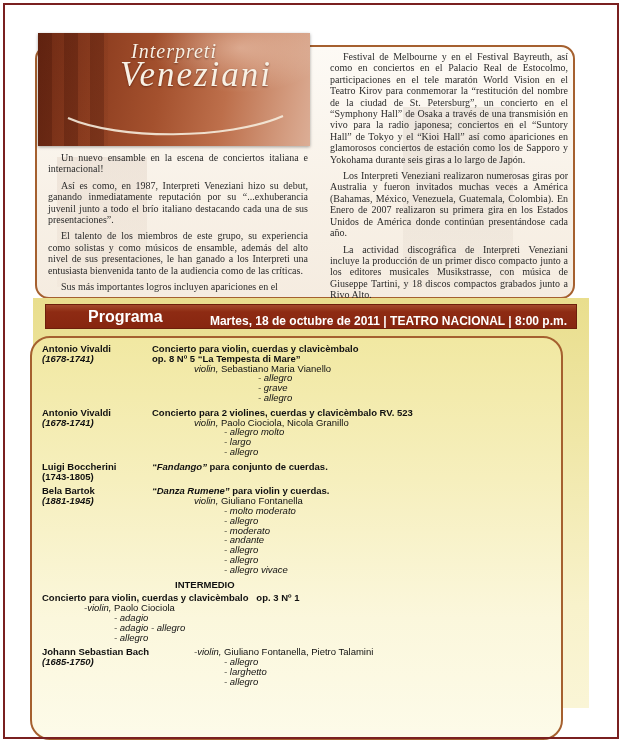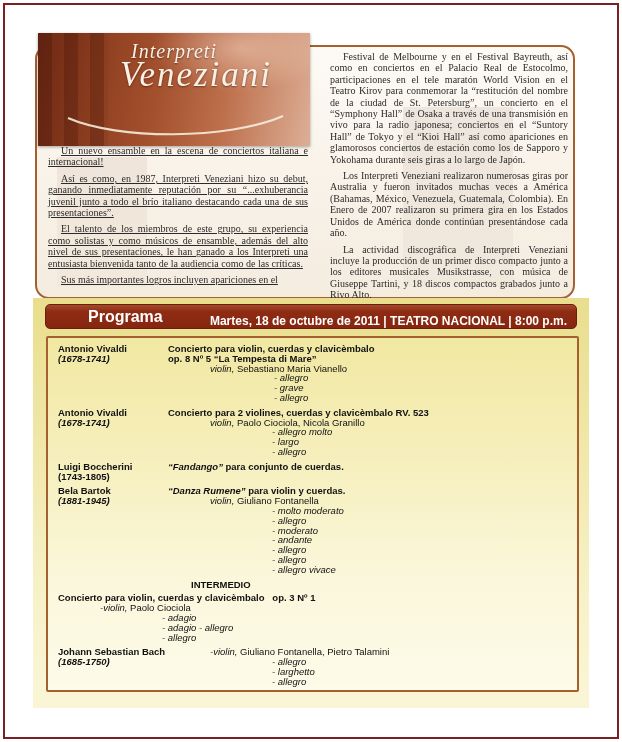--- a/index.html
+++ b/index.html
@@ -26,47 +26,47 @@
         background:radial-gradient(ellipse,rgba(255,235,220,0.45),rgba(255,235,220,0) 70%);}
   .logo-text{position:absolute;left:0;top:8px;width:100%;text-align:center;color:#f8f1e5;
         font-style:italic;text-shadow:0 1px 2px rgba(60,15,5,0.55);line-height:1;}
   .logo-l1{font-size:20px;letter-spacing:1px;}
   .logo-l2{font-size:35px;margin-top:-4px;letter-spacing:2px;margin-left:44px;}
   .logo svg{position:absolute;left:0;bottom:2px;}
 
   
   .col{position:absolute;font-size:10px;line-height:11.4px;color:#2b2b2b;text-align:justify;}
   .col p{margin:0 0 5px 0;text-indent:13px;}
-  .col-left{left:48px;top:145px;width:260px;text-decoration:underline;}
+  .col-left{left:48px;top:152px;width:260px;}
   .col-right{left:330px;top:51px;width:238px;}
 
   
   .yellow{position:absolute;left:33px;top:298px;width:556px;height:410px;
           background:linear-gradient(180deg,#e9de8d 0%,#f0e7a8 35%,#f8f2cb 75%,#faf5d6 100%);}
-  .bar{position:absolute;left:45px;top:304px;width:532px;height:25px;border-radius:5px;
+  .bar{position:absolute;left:45px;top:304px;width:532px;height:25px;border-radius:0;
        background:linear-gradient(180deg,#a34a2b 0%,#8e2b13 30%,#872610 100%);
        border:1px solid #6d1e0b;box-sizing:border-box;
        display:flex;align-items:center;justify-content:space-between;
        padding:0 9px 0 42px;color:#ffffff;font-family:"Liberation Sans",sans-serif;}
   .bar .ptitle{font-size:16px;font-weight:bold;}
   .bar .pdate{font-size:12px;font-weight:bold;white-space:nowrap;margin-top:8px;}
 
-  .pbox{position:absolute;left:46px;top:336px;width:533px;height:356px;box-sizing:border-box;
-        border:2px solid #a5602f;border-radius:2px;
+  .pbox{position:absolute;left:30px;top:336px;width:533px;height:404px;box-sizing:border-box;
+        border:2px solid #a5602f;border-radius:20px;
         background:linear-gradient(180deg,#f1e8a2 0%,#f6efbd 35%,#fbf7dc 70%,#fdfbe9 100%);
         padding:6px 6px 0 10px;overflow:hidden;
         font-family:"Liberation Sans",sans-serif;font-size:9.5px;line-height:9.8px;color:#111;}
   .entry{display:flex;margin-bottom:5px;}
   .ccol{width:110px;flex:none;font-weight:bold;}
   .cdates{font-weight:bold;}
   .italic{font-style:italic;}
   .dcol{flex:1;}
   .tline{font-weight:bold;}
   .perf{margin-left:42px;}
-  .mvs{margin-left:104px;font-style:italic;}
+  .mvs{margin-left:72px;font-style:italic;}
   .mvs.wide{margin-left:106px;}
   .intermission{font-weight:bold;margin:3px 0 4px 133px;}
 </style>
 </head>
 <body>
 
 <div class="page">
   <div class="frame"></div>
 
   <div class="top-box">

